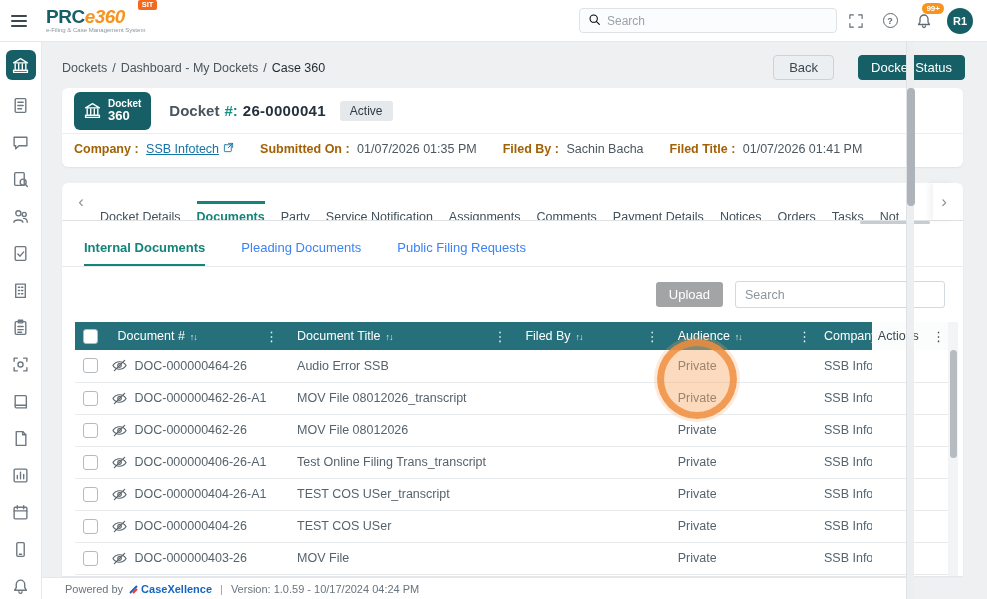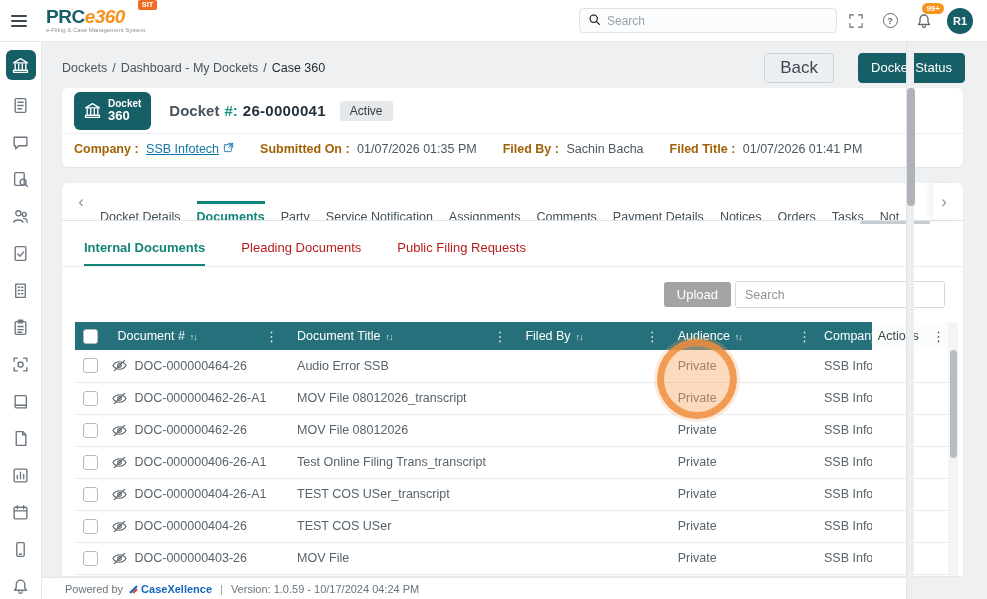--- a/index.html
+++ b/index.html
@@ -42,21 +42,21 @@
   .side-icon svg { width:17px; height:17px; }
   .side-icon.active { background:#175f66; border-radius:6px; width:30px; height:30px; margin:2px 0 7px 0; color:#fff; }
   .icn { fill:none; stroke:currentColor; stroke-width:1.3; stroke-linecap:round; stroke-linejoin:round; }
 
   
   .crumb-row { position:absolute; top:55px; left:62px; width:903px; height:25px; display:flex; align-items:center; }
   .crumb { font-size:12.5px; color:#4a545c; display:flex; gap:5px; align-items:center; }
   .crumb .link { cursor:pointer; }
   .crumb .current { color:#1f2a32; }
   .crumb-btns { margin-left:auto; display:flex; gap:24px; }
-  .btn-back { background:#eceff1; border:1px solid #ccd2d6; color:#3c4750; font-size:17px;
+  .btn-back { background:#eceff1; border:1px solid #ccd2d6; color:#3c4750; font-size:13px;
               padding:4px 15px; border-radius:4px; cursor:pointer; }
   .btn-primary { background:#175f66; border:1px solid #175f66; color:#fff; font-size:13px;
                  padding:4px 12px; border-radius:4px; cursor:pointer; }
 
   
   .docket-card { position:absolute; top:88px; left:62px; width:901px; background:#fff; border-radius:6px;
                  box-shadow:0 1px 2px rgba(16,24,40,.06); z-index:5; }
   .dc-top { display:flex; align-items:center; height:45px; padding:0 12px; }
   .dc-badge { background:#175f66; color:#fff; border-radius:6px; display:flex; align-items:center;
               gap:7px; padding:5px 10px; height:38px; }
@@ -88,24 +88,24 @@
   .tab-arrow.right { box-shadow:-4px 0 6px rgba(0,0,0,.05); z-index:2; }
   .tabs-strip { display:flex; gap:16px; overflow:hidden; flex:1 1 auto; padding:16px 8px; white-space:nowrap; }
   .tab { font-size:12.5px; color:#42505a; line-height:36px; border-bottom:3px solid transparent;
          cursor:pointer; flex:0 0 auto; }
   .tab.active { color:#13847a; border-bottom-color:#13847a; font-weight:bold; }
   .tabs-hscroll { position:absolute; top:38px; right:33px; width:70px; height:3px; background:#c7ccd0;
                   border-radius:2px; z-index:3; }
   
   .subtabs { display:flex; align-items:flex-end; gap:36px; height:46px; padding:0 8px 0 22px;
              border-bottom:1px solid #e8ebed; }
-  .subtab { font-size:13px; color:#b91c1c; padding-bottom:9px; border-bottom:2px solid transparent; cursor:pointer; }
+  .subtab { font-size:13px; color:#3b82f6; padding-bottom:9px; border-bottom:2px solid transparent; cursor:pointer; }
   .subtab.active { color:#13847a; border-bottom-color:#13847a; font-weight:bold; }
   
-  .doc-toolbar { height:55px; display:flex; align-items:center; justify-content:flex-end; gap:4px;
+  .doc-toolbar { height:55px; display:flex; align-items:center; justify-content:flex-end; gap:12px;
                  padding-right:18px; position:relative; }
   .btn-upload { background:#a3a4a6; color:#fff; border:none; border-radius:3px; font-size:13px;
                 padding:5px 13px; cursor:pointer; }
   .tb-search { width:210px; height:27px; border:1px solid #d4d9dd; border-radius:3px; background:#fff;
                font-size:12.5px; color:#444; padding:0 9px; outline:none; }
   .tb-search::placeholder { color:#8d969d; }
   .click-ring { position:absolute; left:595px; top:72px; width:80px; height:80px; border-radius:50%;
                 border:7px solid rgba(240,140,58,.8); background:rgba(247,173,110,.45);
                 box-shadow:0 0 0 3px rgba(247,173,110,.25); z-index:6; pointer-events:none; }
 

